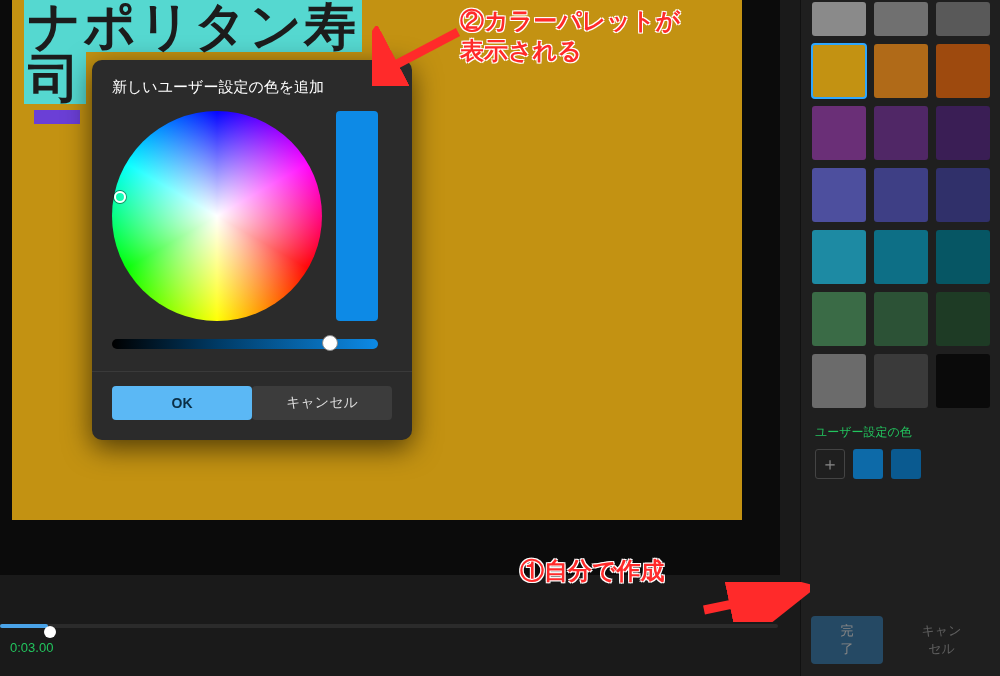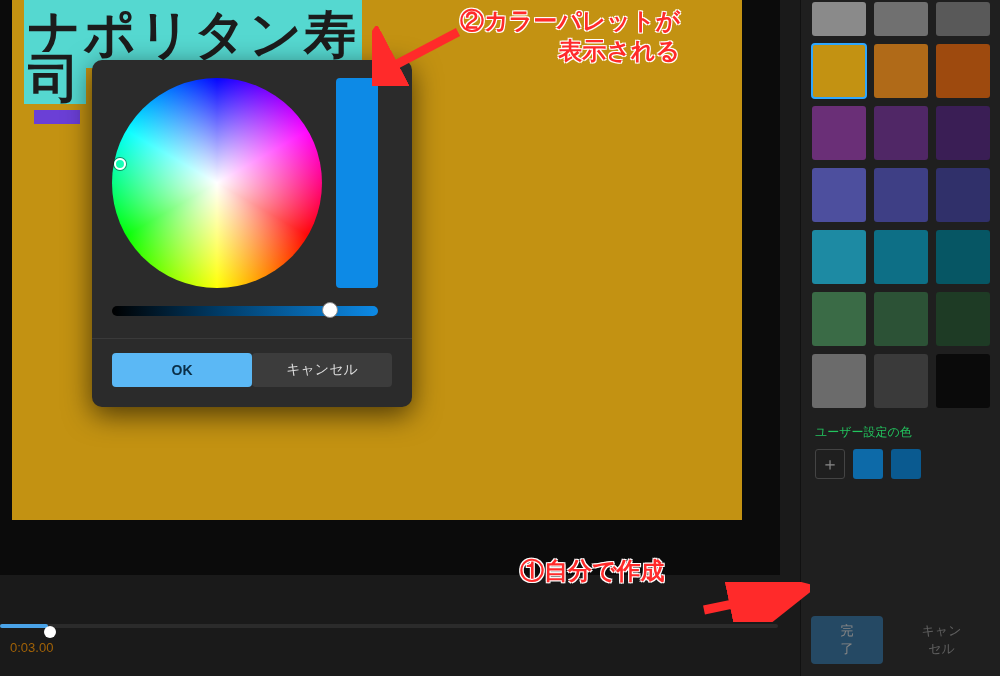--- a/index.html
+++ b/index.html
@@ -28,21 +28,21 @@
   top: 0;
   width: 730px;
   height: 520px;
   background: #c39212;
 }
 .title-text-bg {
   position: absolute;
   left: 12px;
   top: 0;
   background: #55d8d0;
-  padding: 8px 4px;
+  padding: 0 4px;
 }
 .title-text {
   font-size: 52px;
   font-weight: 900;
   color: #1c1c1c;
   line-height: 1.0;
   letter-spacing: 2px;
   white-space: pre;
 }
 .title-line2 {
@@ -90,21 +90,21 @@
   top: 2px;
   width: 12px; height: 12px;
   background: #fff;
   border-radius: 50%;
 }
 .timeline-time {
   position: absolute;
   left: 10px;
   top: 22px;
   font-size: 13px;
-  color: #a16207;
+  color: #22c55e;
 }
 
 
 .dialog {
   position: absolute;
   left: 92px;
   top: 60px;
   width: 320px;
   background: #2b2b2b;
   border-radius: 10px;
@@ -284,21 +284,20 @@
 
 
 .annot {
   position: absolute;
   color: #ff2a2a;
   font-weight: 700;
   font-size: 24px;
   text-shadow: -1px -1px 0 #fff, 1px -1px 0 #fff, -1px 1px 0 #fff, 1px 1px 0 #fff;
   line-height: 1.25;
   pointer-events: none;
-  text-align: right;
 }
 .arrow {
   position: absolute;
   pointer-events: none;
 }
 .arrow svg { display:block; }
 
 </style>
 </head>
 <body>
@@ -309,20 +308,21 @@
       <div class="title-text">ナポリタン寿</div>
     </div>
     <div style="position:absolute; left:12px; top:52px;">
       <span class="title-text title-line2">司</span>
     </div>
     <div class="purple-bar"></div>
   </div>
 </div>
 
 <div class="dialog">
+  <div class="dialog-title">新しいユーザー設定の色を追加</div>
   <div class="picker-row">
     <div class="color-wheel">
       <div class="wheel-cursor"></div>
     </div>
     <div class="color-preview"></div>
   </div>
   <div class="value-slider">
     <div class="value-thumb"></div>
   </div>
   <div class="dialog-sep"></div>

